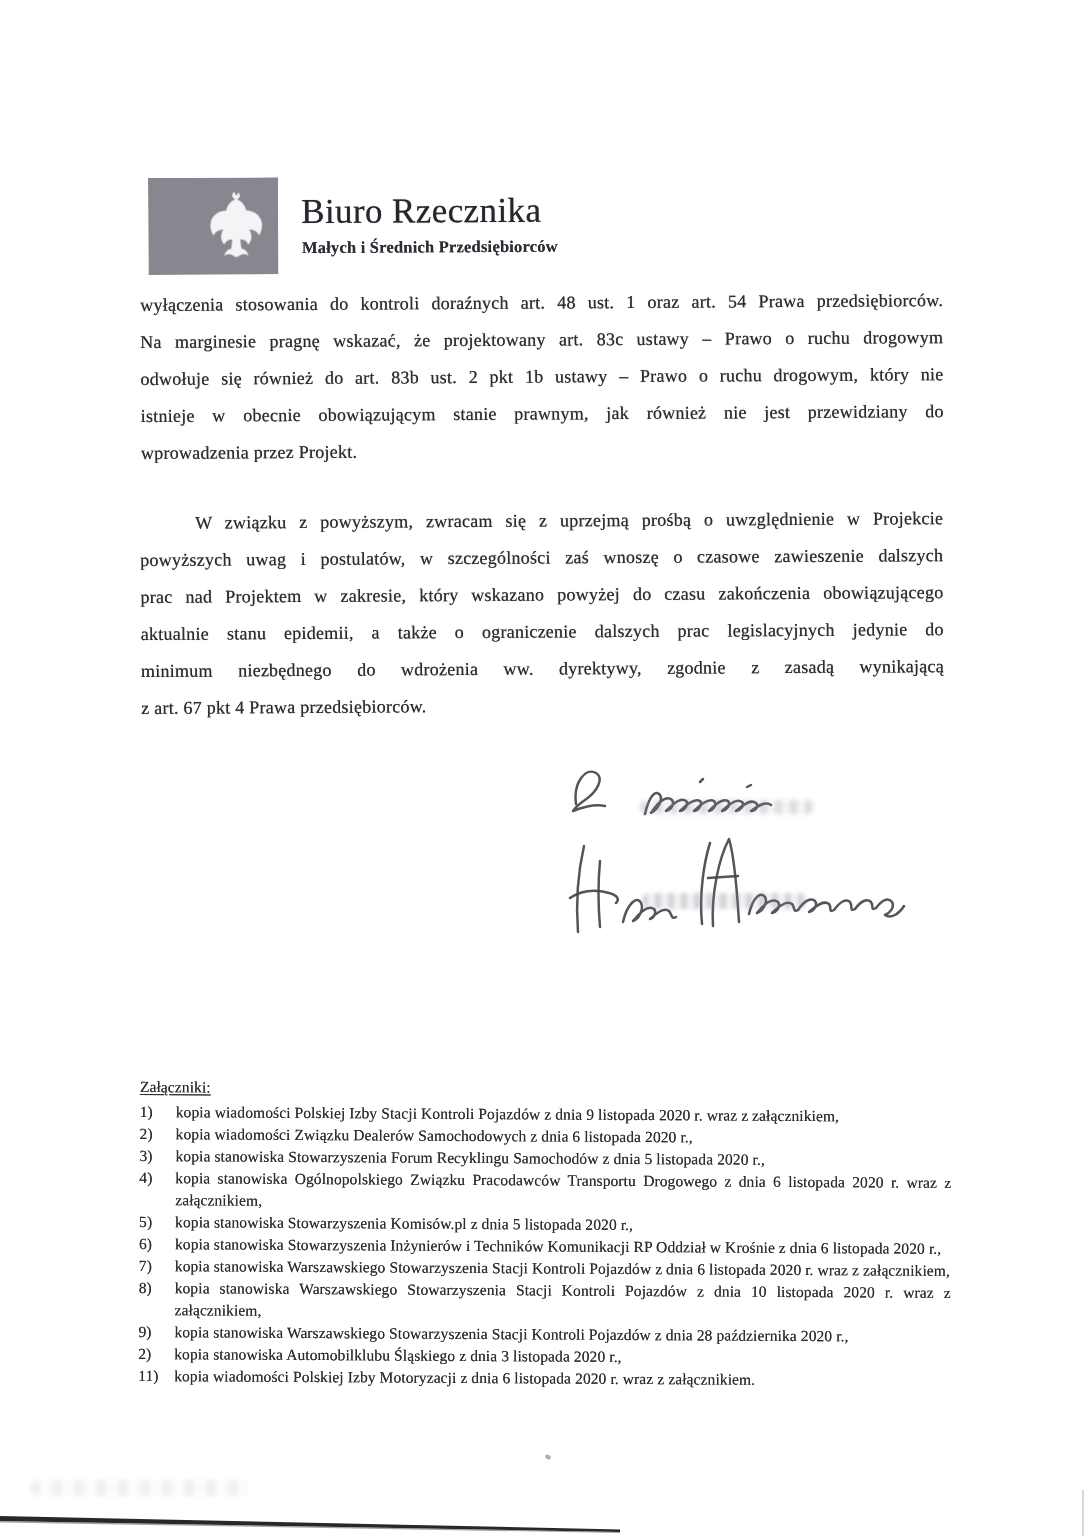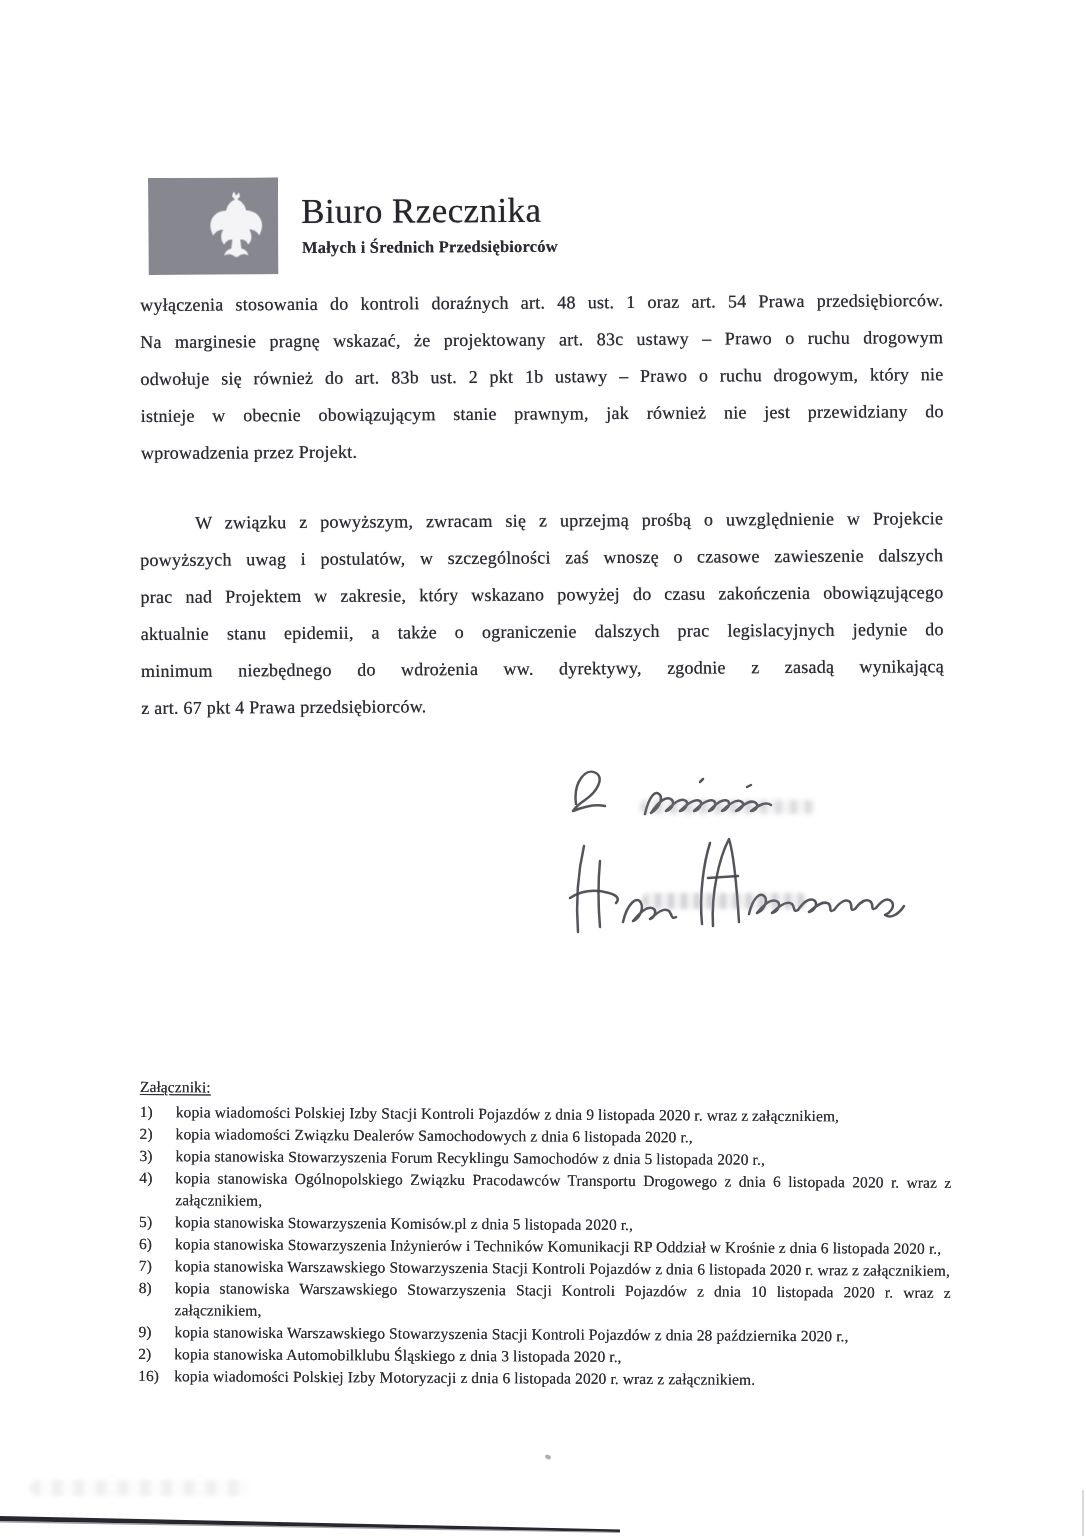--- a/index.html
+++ b/index.html
@@ -200,21 +200,21 @@
       </div>
       <div class="att-row">
         <span class="att-num">9)</span>
         <div class="att-text">kopia stanowiska Warszawskiego Stowarzyszenia Stacji Kontroli Pojazdów z dnia 28 października 2020 r.,</div>
       </div>
       <div class="att-row">
         <span class="att-num">2)</span>
         <div class="att-text">kopia stanowiska Automobilklubu Śląskiego z dnia 3 listopada 2020 r.,</div>
       </div>
       <div class="att-row">
-        <span class="att-num">16)</span>
+        <span class="att-num">11)</span>
         <div class="att-text">kopia wiadomości Polskiej Izby Motoryzacji z dnia 6 listopada 2020 r. wraz z załącznikiem.</div>
       </div>
     </div>
 </div>
 
 <div class="abs paper-grime"></div>
 <div class="abs speck"></div>
 <div class="abs bottom-edge">
   <svg width="700" height="28" viewBox="0 0 700 28">
     <polygon points="0,8 0,13 620,24 620,21.5" fill="#15151b" opacity="0.92"></polygon>

